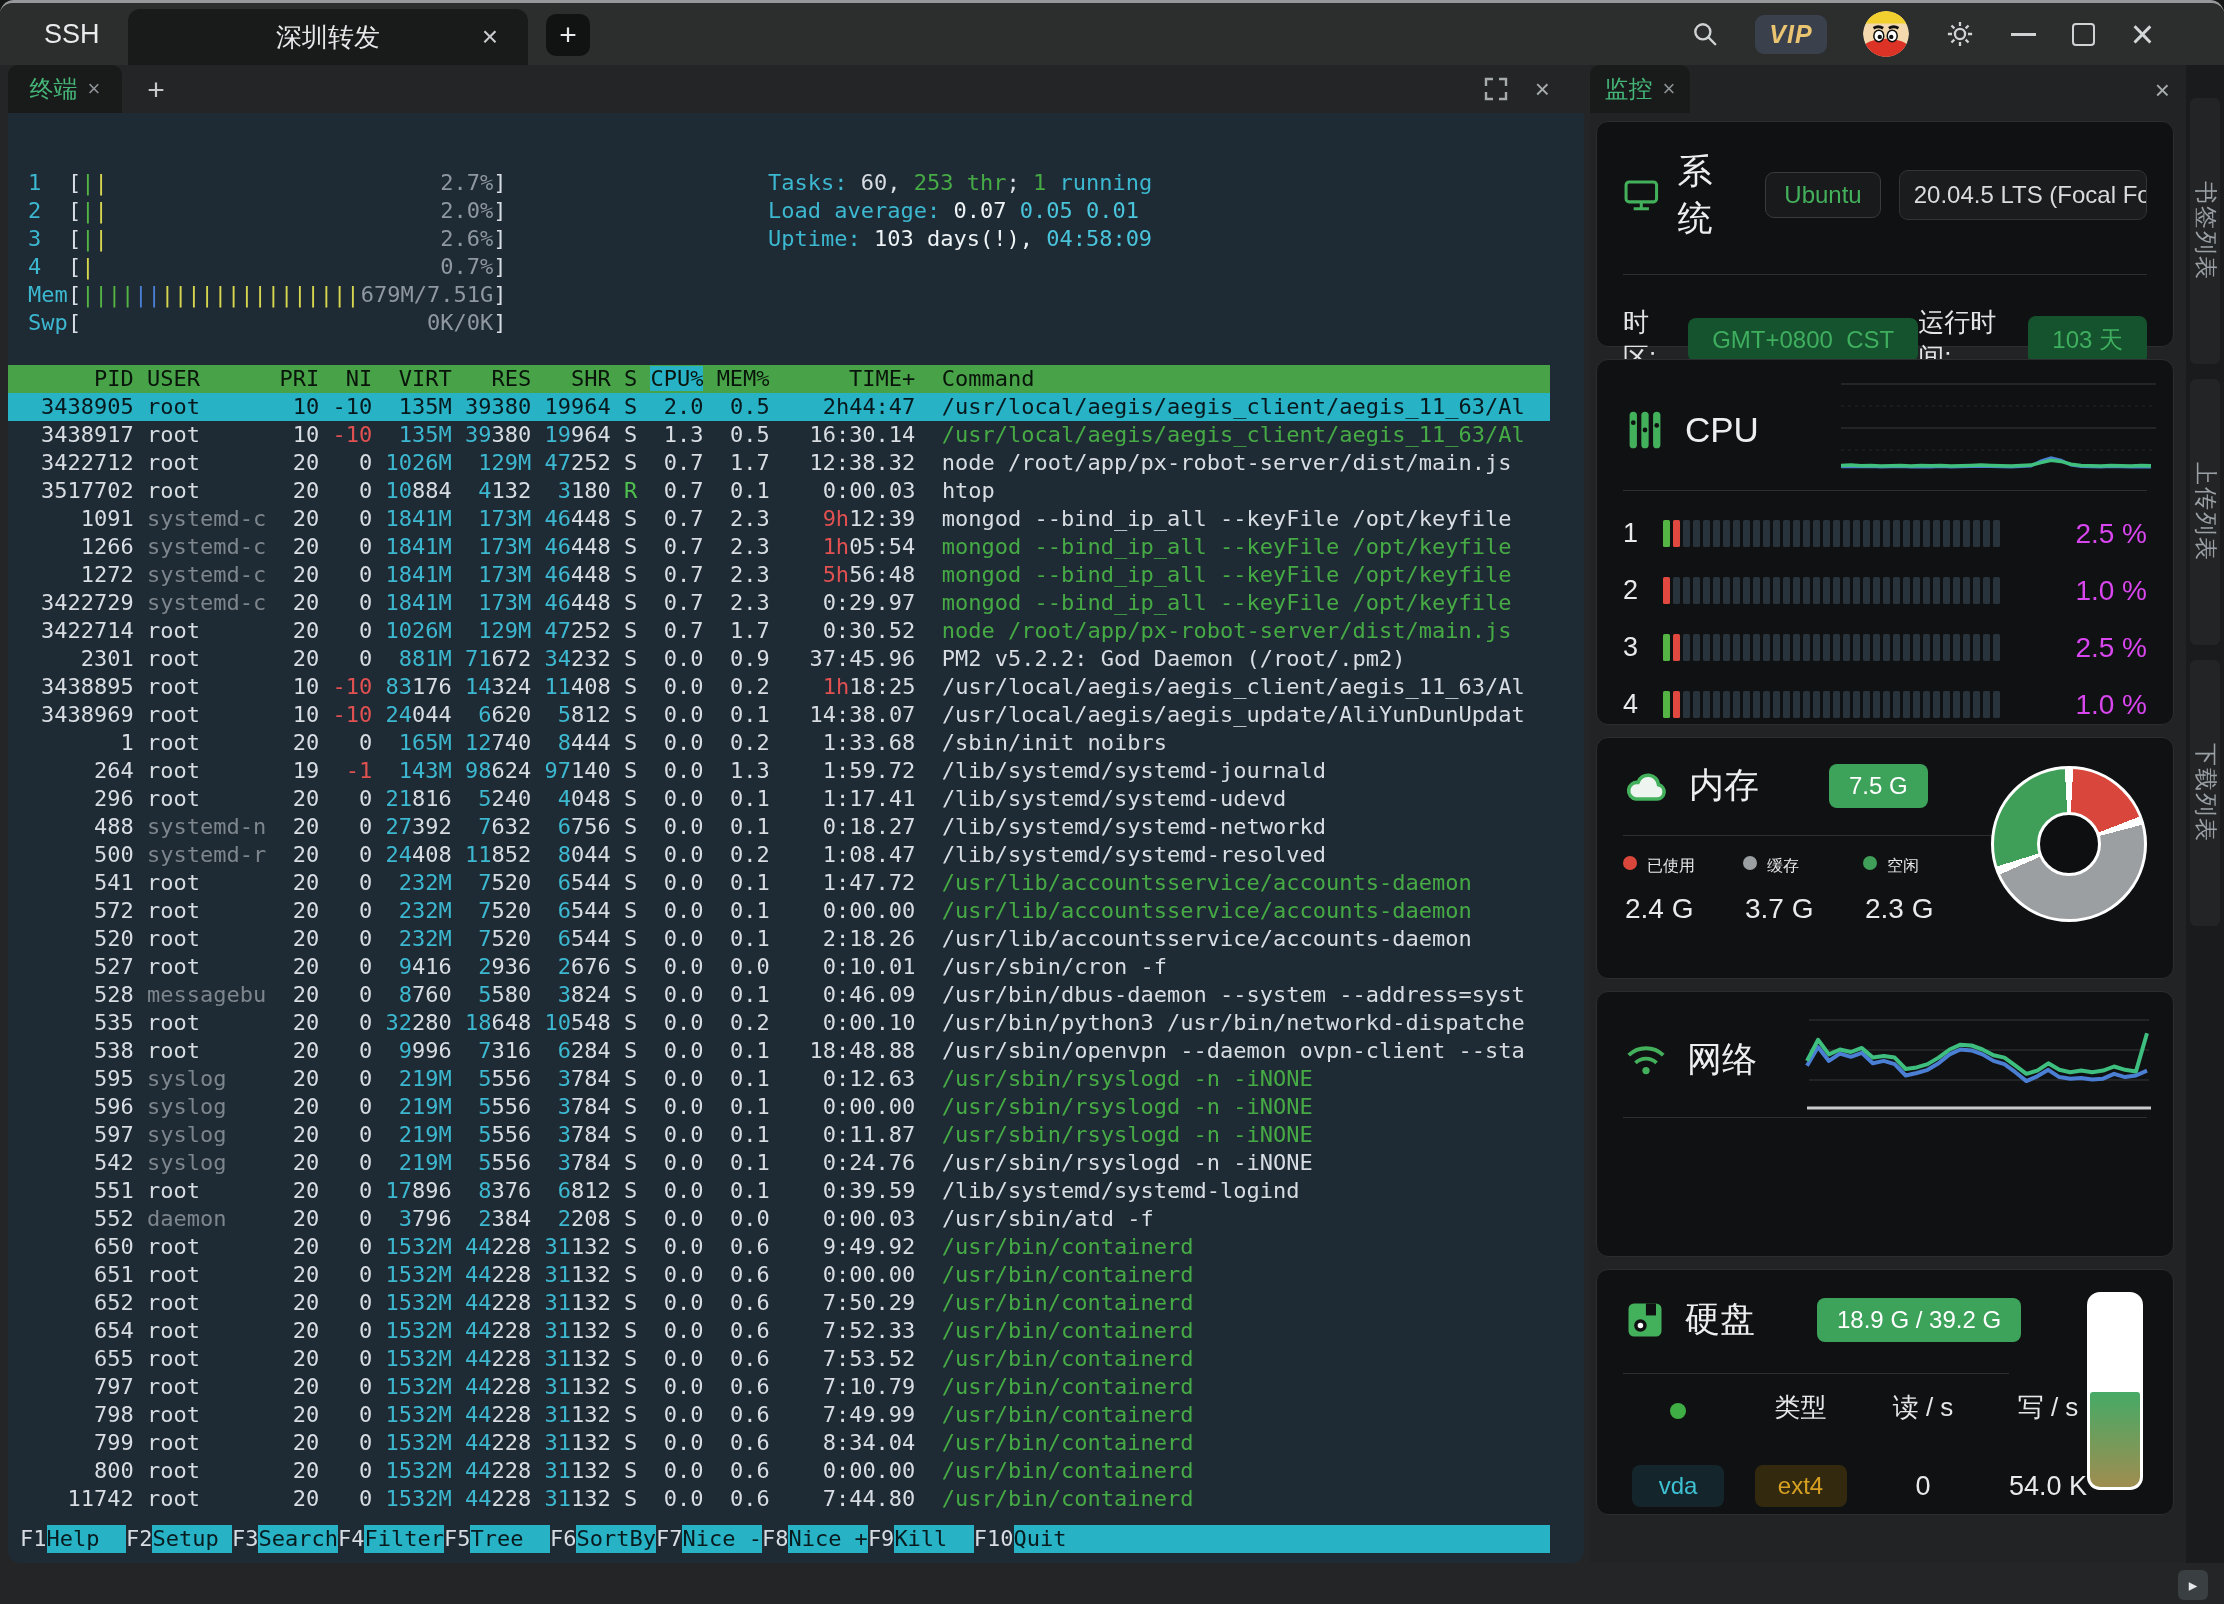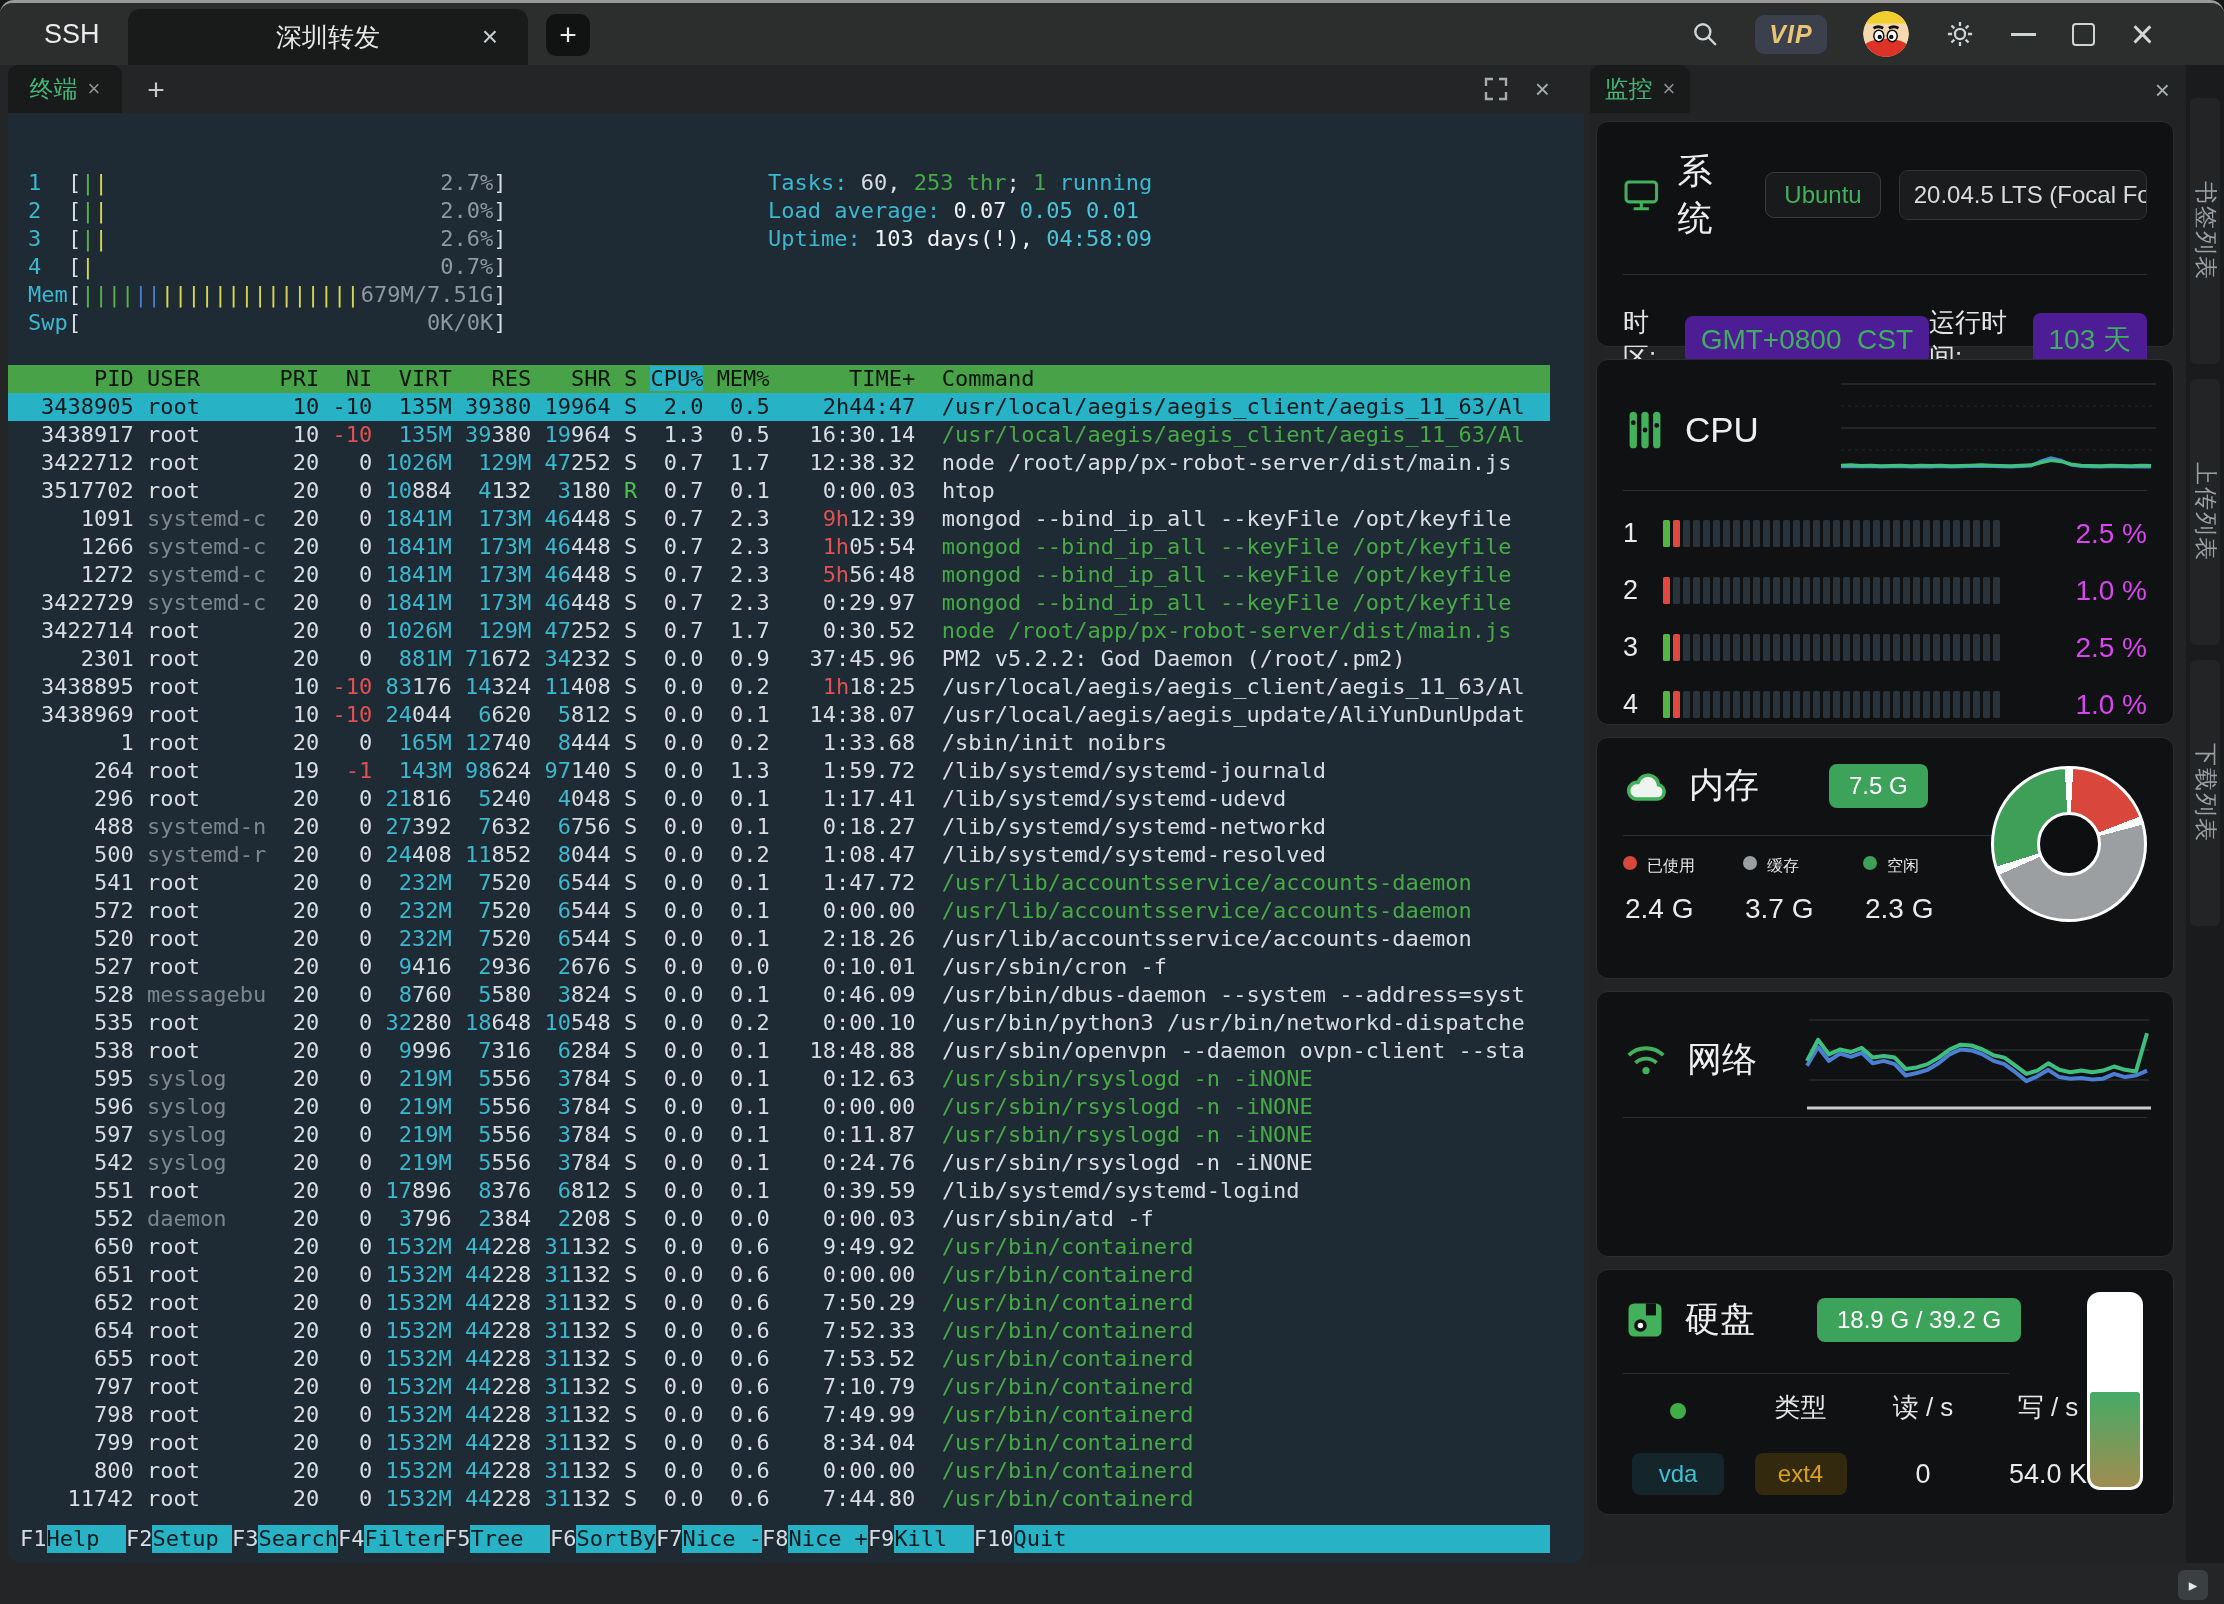--- a/index.html
+++ b/index.html
@@ -72,21 +72,21 @@
   .mon-close { position:absolute; right:16px; top:10px; color:#a6abad; font-size:26px; }
   .cards { position:absolute; left:4px; right:10px; top:48px; bottom:0; display:flex; flex-direction:column; gap:12px; padding:8px 2px; }
   .card { background:#101112; border:1px solid #2c2d2e; border-radius:12px; padding:20px 26px; position:relative; }
   .card-head { display:flex; align-items:center; gap:18px; }
   .card-title { color:#eceeef; font-size:35px; }
   .divider { height:1px; background:#2e2f30; }
   .badge-outline { border:1px solid #3a3b3c; background:#191a1b; border-radius:9px; padding:8px 18px; color:#43b05c; font-size:24px; }
   .version-box { background:#1b1c1d; border:1px solid #333435; border-radius:9px; padding:10px 14px; color:#d9dcde; font-size:24px; max-width:276px; white-space:nowrap; overflow:hidden; }
   .info-row { display:flex; align-items:center; margin-top:30px; }
   .info-lbl { color:#e3e5e7; font-size:26px; margin-right:14px; }
-  .badge-dark-green { background:#4c1d95; border-radius:8px; padding:8px 16px; color:#3fae5f; font-size:28px; white-space:pre; }
+  .badge-dark-green { background:#14532d; border-radius:8px; padding:8px 24px; color:#3fae5f; font-size:24px; white-space:pre; }
   .badge-solid { background:#3da35b; border-radius:8px; padding:8px 20px; color:#fff; font-size:24px; }
 
   
   .spark { position:absolute; right:12px; top:14px; }
   .core-rows { margin-top:14px; }
   .core-row { display:flex; align-items:center; height:57px; }
   .core-id { width:40px; color:#e8eaec; font-size:27px; }
   .segbar { display:flex; gap:3px; flex:1; }
   .seg { width:7px; height:27px; border-radius:1.5px; background:#29333b; }
   .seg.g { background:#54b545; } .seg.r { background:#e04840; }
@@ -108,21 +108,21 @@
   .net-table .cell { color:#e8eaec; font-size:27px; text-align:center; }
   .net-dot { width:16px; height:16px; border-radius:50%; background:#3fae45; margin:6px auto 0; }
 
   
   .gauge { position:absolute; right:30px; top:22px; width:56px; height:198px; background:#fff; border-radius:13px; padding:3px; }
   .gauge-fill { position:absolute; left:3px; right:3px; bottom:3px; border-radius:3px 3px 10px 10px; background:linear-gradient(#46aa66,#9f8d50); }
   .disk-table { margin-top:16px; display:grid; grid-template-columns:110px 135px 110px 140px; row-gap:28px; align-items:center; }
   .disk-table .hd { color:#e5e7e9; font-size:26px; text-align:center; }
   .disk-table .cell { color:#e8eaec; font-size:27px; text-align:center; }
   .badge-vda { background:#14262b; color:#3ec1d3; border-radius:8px; padding:7px 0; font-size:24px; text-align:center; width:92px; margin:0 auto; }
-  .badge-ext4 { background:#33290f; color:#d7a021; border-radius:8px; padding:7px 0; font-size:24px; text-align:center; width:92px; margin:0 auto; }
+  .badge-ext4 { background:#33290f; color:#d7a021; border-radius:8px; padding:7px 0; font-size:24px; text-align:center; width:92px; margin:12px auto; }
 
   
   .side-strip { position:absolute; left:2186px; top:0; width:38px; height:1498px; background:#1a1b1c; display:flex; flex-direction:column; align-items:center; }
   .vtab { width:30px; height:266px; background:#232425; border-radius:6px; position:relative; margin-top:15px; }
   .vtab:first-child { margin-top:33px; }
   .vtab span { position:absolute; left:50%; top:50%; transform:translate(-50%,-50%) rotate(90deg); white-space:nowrap; color:#9aa0a5; font-size:23px; letter-spacing:2px; }
 
   
   .bottom-strip { position:absolute; left:0; top:1560px; right:0; height:44px; background:#242526; }
   .corner-btn { position:absolute; right:16px; top:7px; width:30px; height:30px; background:#3a3f42; border-radius:6px; color:#e6e8e9; font-size:17px; display:flex; align-items:center; justify-content:center; }

